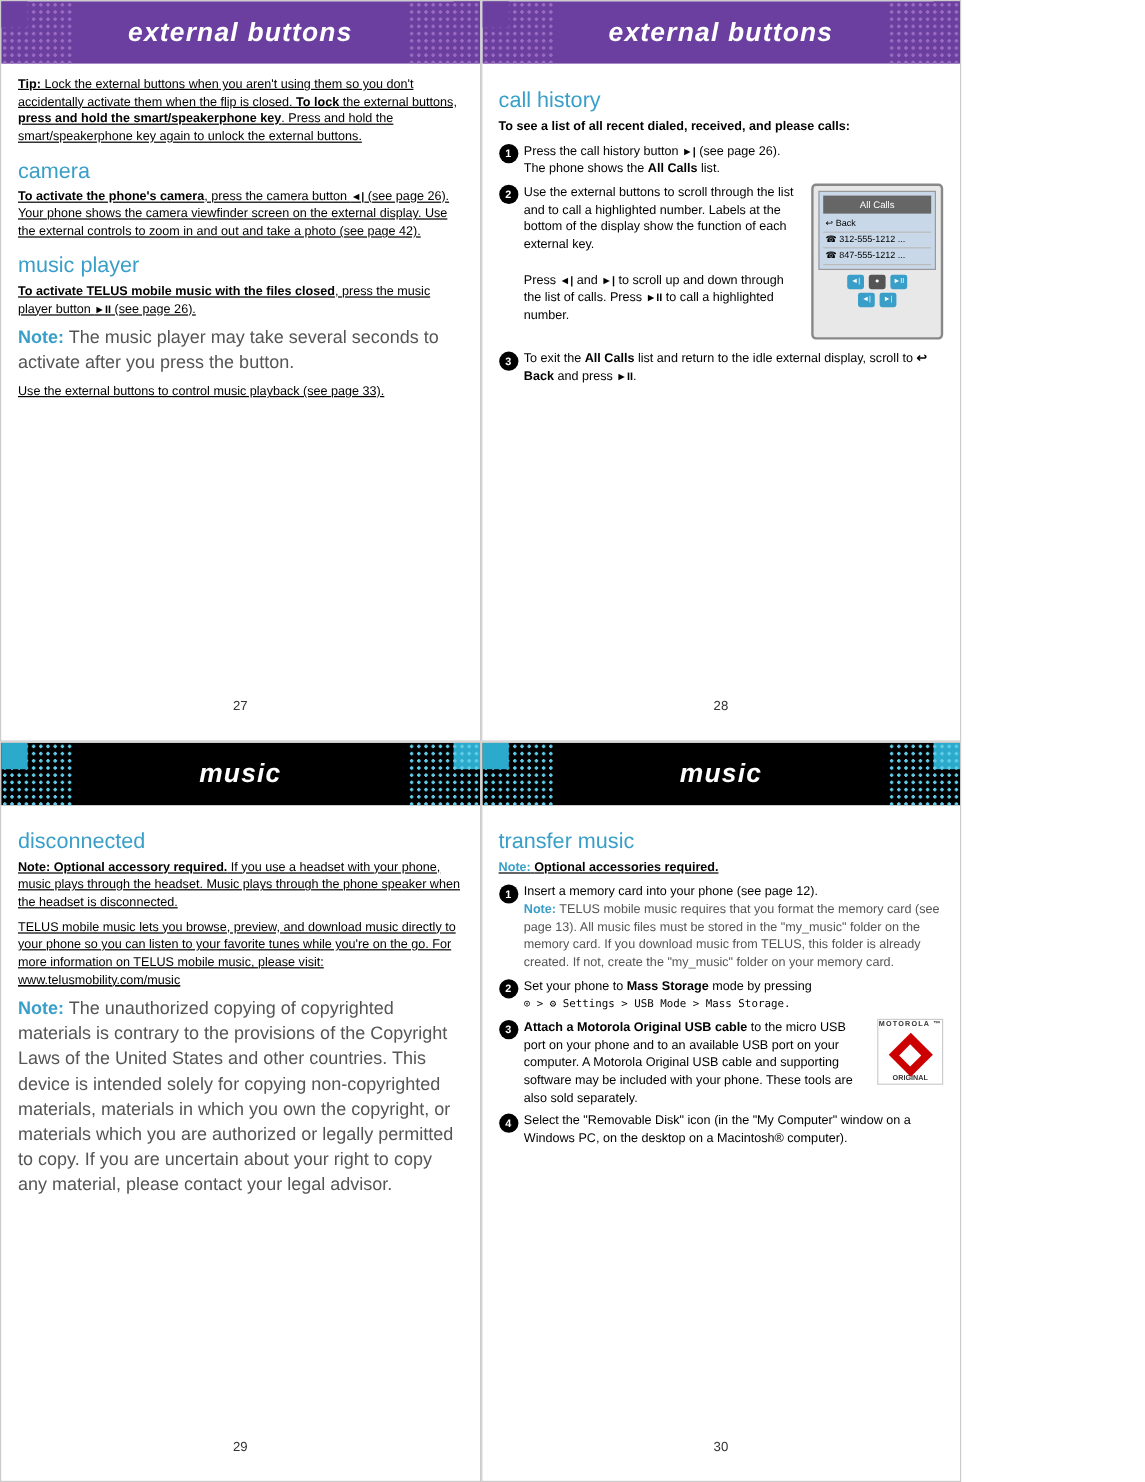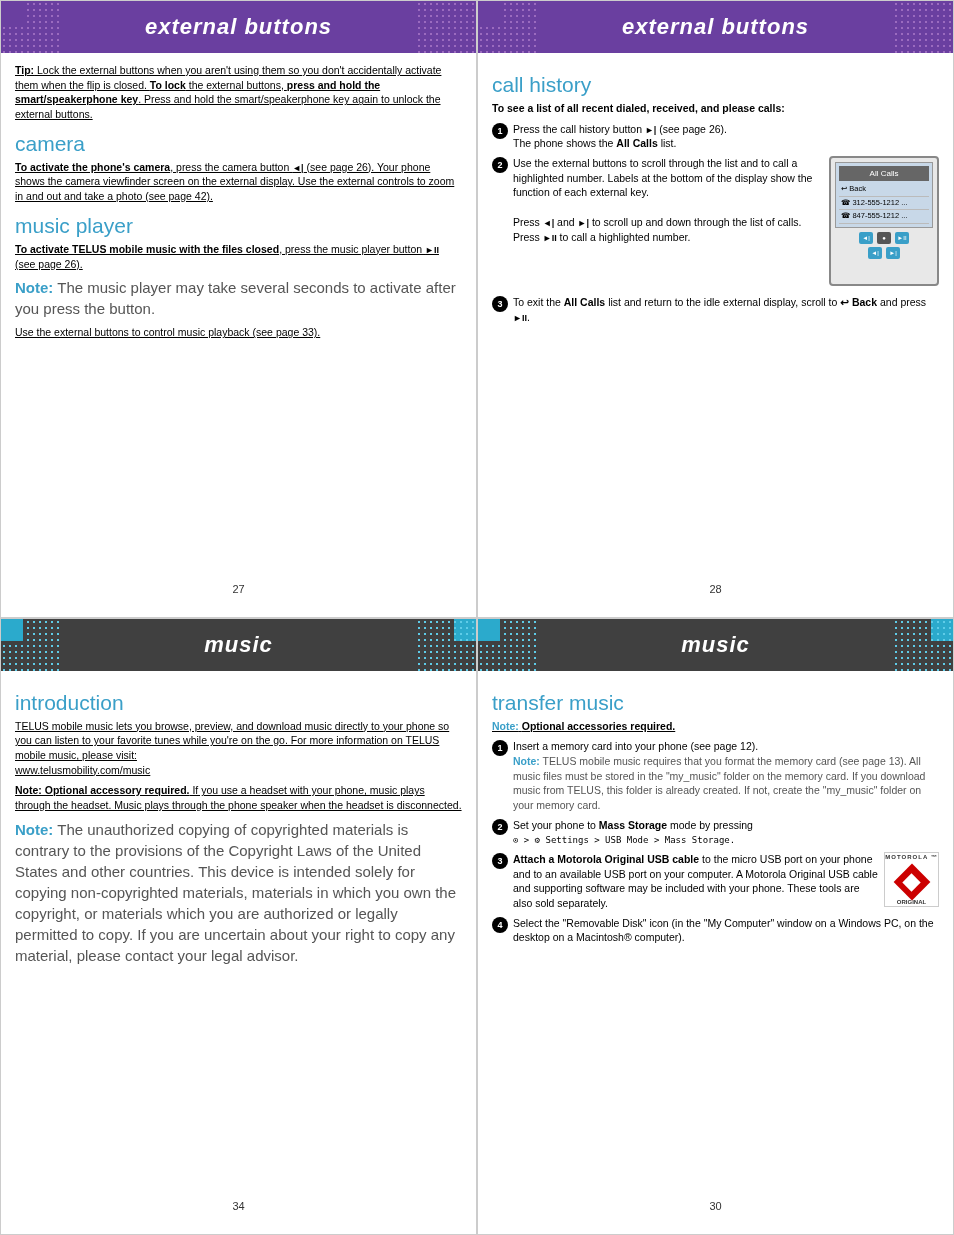--- a/index.html
+++ b/index.html
@@ -8,21 +8,21 @@
       font-size: 11px;
       background: #fff;
       width: 954px;
       height: 1235px;
       overflow: hidden;
     }
     .page-grid {
       display: grid;
       grid-template-columns: 1fr 1fr;
       grid-template-rows: 1fr 1fr;
-      width: 954px;
+      width: 801px;
       height: 1235px;
     }
     .page-cell {
       border: 1px solid #ccc;
       position: relative;
       overflow: hidden;
       padding: 0;
     }
     
     .page-header {
@@ -46,21 +46,21 @@
       top: 0;
       height: 52px;
       width: 60px;
       background-image: radial-gradient(circle, #9b6bbf 1.5px, transparent 1.5px);
       background-size: 6px 6px;
     }
     .header-dots-left { left: 0; }
     .header-dots-right { right: 0; }
     
     .page-header.music-header {
-      background: #404040;
+      background: #000000;
     }
     .page-header.music-header .header-dots-left,
     .page-header.music-header .header-dots-right {
       background-image: radial-gradient(circle, #5fcce8 1.5px, transparent 1.5px);
       background-size: 6px 6px;
     }
     
     .corner-sq {
       position: absolute;
       width: 22px;
@@ -73,21 +73,21 @@
 
     
     .page-content {
       padding: 10px 14px 30px 14px;
       height: calc(100% - 52px);
       overflow: hidden;
     }
     
     .section-title {
       color: #3a9fc8;
-      font-size: 21px;
+      font-size: 18px;
       font-weight: normal;
       margin-top: 10px;
       margin-bottom: 4px;
     }
     
     .page-number {
       position: absolute;
       bottom: 22px;
       right: 0;
       left: 0;
@@ -302,35 +302,35 @@
 
   <div class="page-cell">
     <div class="page-header music-header">
       <div class="header-dots-left music-bg" style="background-image:radial-gradient(circle, #5fcce8 1.5px, transparent 1.5px);background-size:6px 6px;"></div>
       <div class="corner-sq tl music-bg"></div>
       <div class="corner-sq tr music-bg"></div>
       <h1>music</h1>
       <div class="header-dots-right" style="background-image:radial-gradient(circle, #5fcce8 1.5px, transparent 1.5px);background-size:6px 6px;"></div>
     </div>
     <div class="page-content">
-      <div class="section-title">introduction</div>
+      <div class="section-title">disconnected</div>
+      <p class="tip-text">
+        <span class="bold">Note: Optional accessory required.</span>
+        If you use a headset with your phone, music plays through the headset. Music plays through the phone speaker when the headset is disconnected.
+      </p>
       <p class="tip-text">
         TELUS mobile music lets you browse, preview, and download music directly to your phone so you can listen to your favorite tunes while you're on the go. For more information on TELUS mobile music, please visit:<br>
         <a>www.telusmobility.com/music</a>
-      </p>
-      <p class="tip-text">
-        <span class="bold">Note: Optional accessory required.</span>
-        If you use a headset with your phone, music plays through the headset. Music plays through the phone speaker when the headset is disconnected.
       </p>
       <p class="note-text">
         <span class="note-label">Note:</span>
         The unauthorized copying of copyrighted materials is contrary to the provisions of the Copyright Laws of the United States and other countries. This device is intended solely for copying non-copyrighted materials, materials in which you own the copyright, or materials which you are authorized or legally permitted to copy. If you are uncertain about your right to copy any material, please contact your legal advisor.
       </p>
     </div>
-    <div class="page-number">34</div>
+    <div class="page-number">29</div>
   </div>
 
   <div class="page-cell">
     <div class="page-header music-header">
       <div class="header-dots-left" style="background-image:radial-gradient(circle, #5fcce8 1.5px, transparent 1.5px);background-size:6px 6px;"></div>
       <div class="corner-sq tl music-bg"></div>
       <div class="corner-sq tr music-bg"></div>
       <h1>music</h1>
       <div class="header-dots-right" style="background-image:radial-gradient(circle, #5fcce8 1.5px, transparent 1.5px);background-size:6px 6px;"></div>
     </div>

